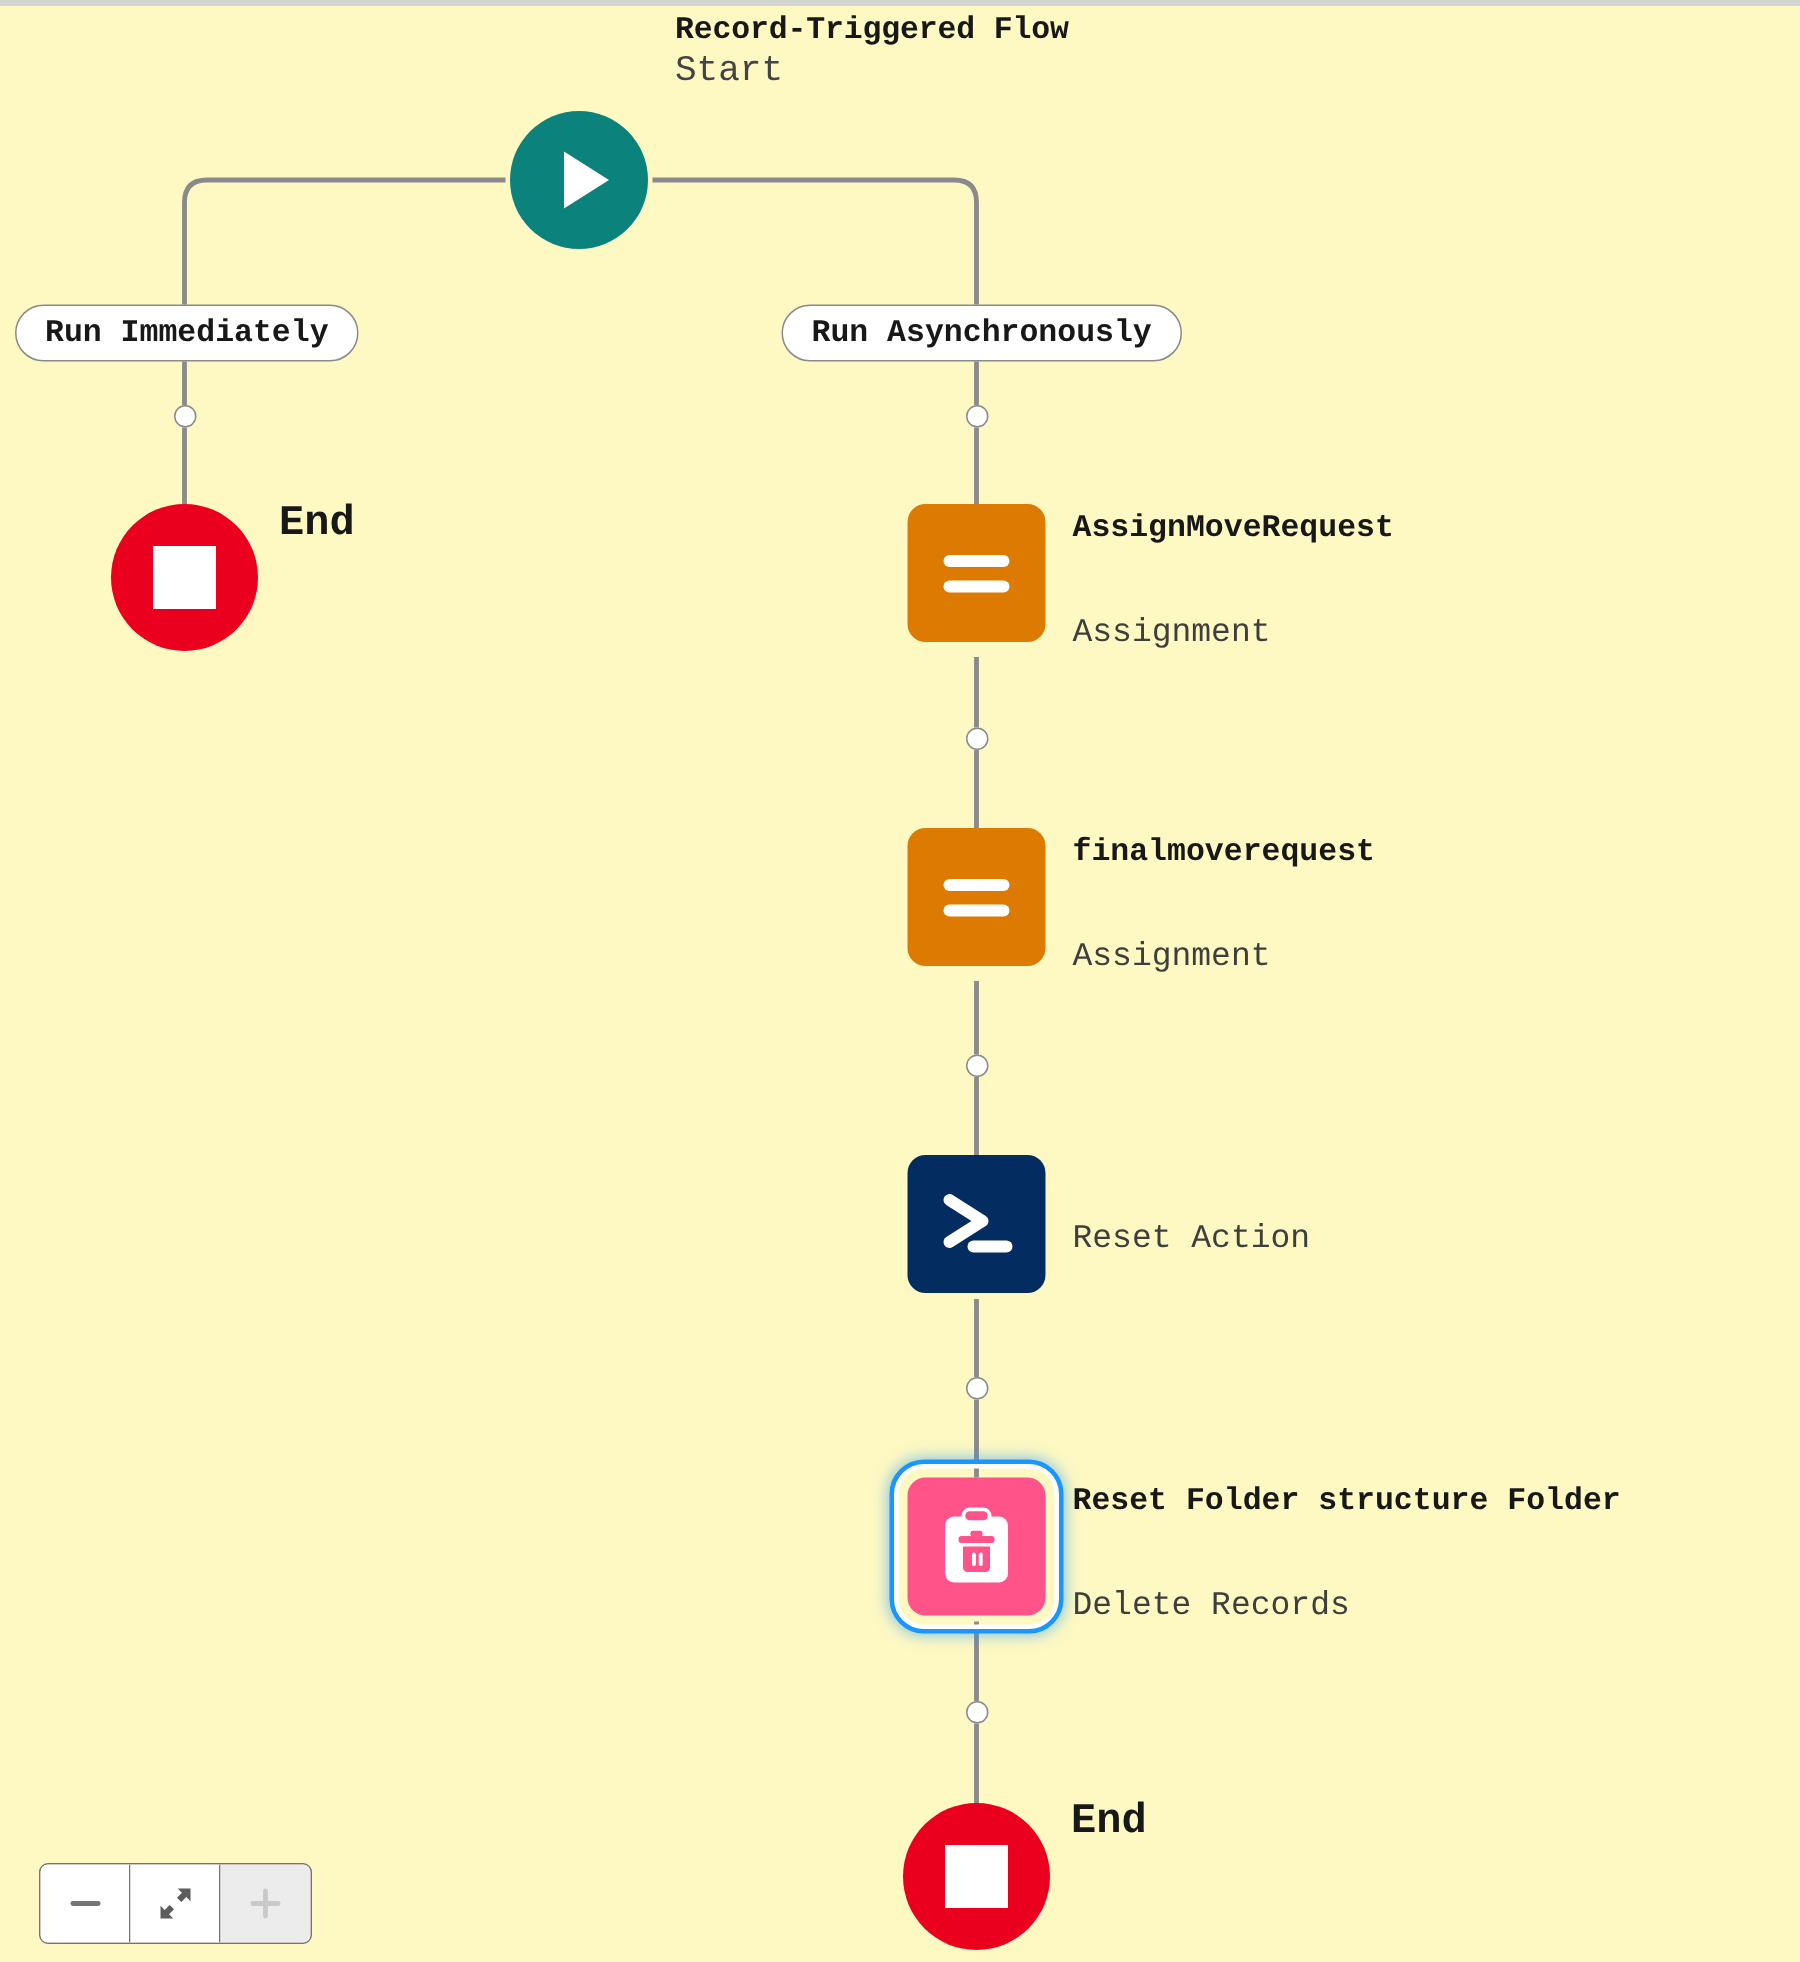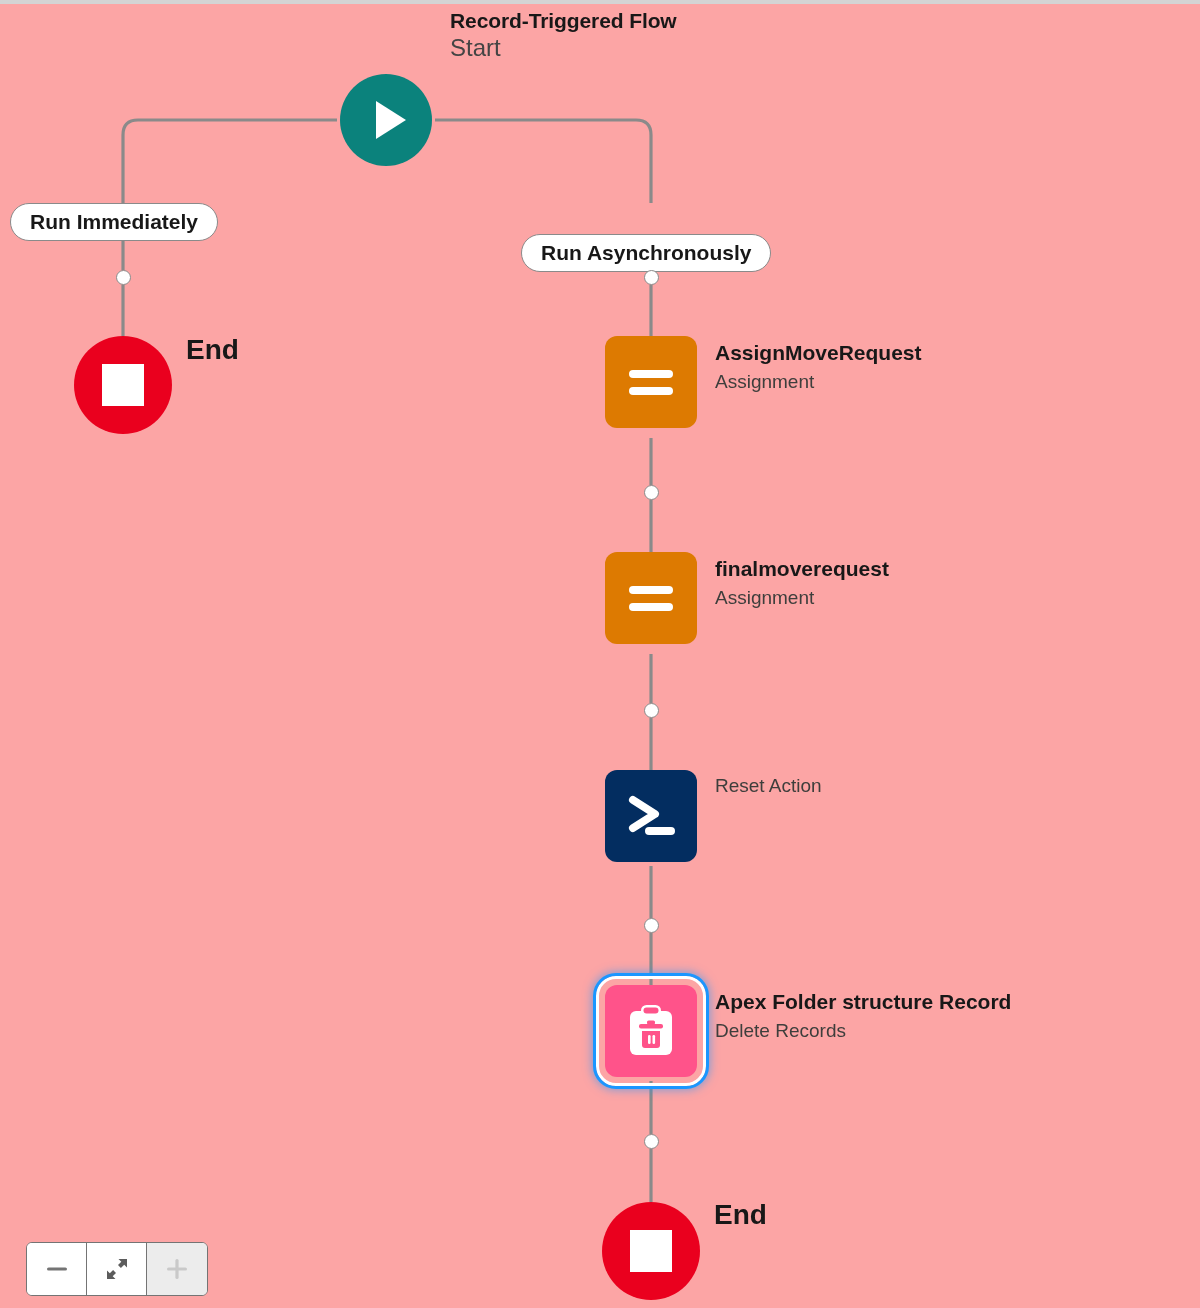--- a/index.html
+++ b/index.html
@@ -8,22 +8,23 @@
     background: #ffffff;
   }
   body {
     font-family: "Liberation Sans", sans-serif;
     -webkit-font-smoothing: antialiased;
   }
   #canvas {
     position: relative;
     width: 1200px;
     height: 1308px;
-    background: #fca5a5;
+    background: #fef9c3;
     overflow: hidden;
+    font-family: Liberation Mono, monospace;
   }
   #top-edge {
     position: absolute;
     left: 0; top: 0;
     width: 1200px; height: 4px;
     background: #d4d4d4;
   }
 
   
   #connectors {
@@ -89,21 +90,21 @@
     justify-content: center;
     padding: 0 19px;
     box-sizing: border-box;
     font-size: 21px;
     font-weight: bold;
     color: #181818;
     white-space: nowrap;
     cursor: pointer;
   }
   #branch-left  { left: 10px;  top: 203px; }
-  #branch-right { left: 521px; top: 203px; margin-top: 31px; }
+  #branch-right { left: 521px; top: 203px; }
 
   
   .conn-circle {
     position: absolute;
     width: 15px; height: 15px;
     border: 1.8px solid #8a8a8a;
     border-radius: 50%;
     background: #ffffff;
     box-sizing: border-box;
     cursor: pointer;
@@ -132,24 +133,25 @@
   }
   .node-label .name {
     font-size: 21px;
     font-weight: bold;
     color: #181818;
     line-height: 30px;
     display: flex;
     gap: 9px;
   }
   .node-label .type {
-    font-size: 19px;
+    font-size: 22px;
     font-weight: normal;
     color: #3e3e3c;
     line-height: 28px;
+    margin-top: 40px;
   }
 
   
   .icon-assignment { background: #dd7a01; flex-direction: column; gap: 9px; }
   .icon-assignment .bar {
     width: 44px; height: 8px;
     border-radius: 4px;
     background: #ffffff;
   }
 
@@ -345,21 +347,21 @@
         <rect x="17" y="22" width="24" height="4.6" rx="2" fill="#ff538a"></rect>
         <rect x="25" y="18.5" width="8" height="4" rx="1.6" fill="#ff538a"></rect>
 
         <path d="M 20 29 H 38 V 43 a 3 3 0 0 1 -3 3 H 23 a 3 3 0 0 1 -3 -3 Z" fill="#ff538a"></path>
         <rect x="26" y="33" width="2.6" height="9" rx="1.2" fill="#ffffff"></rect>
         <rect x="30.5" y="33" width="2.6" height="9" rx="1.2" fill="#ffffff"></rect>
       </svg>
     </div>
     <div class="node-label">
       <div class="name">
-        <span>Apex Folder structure Record</span>
+        <span>Reset Folder structure Folder</span>
       </div>
       <div class="type">Delete Records</div>
     </div>
   </div>
 
   <div class="end-node" style="left:602px; top:1202px;">
     <div class="stop"></div>
   </div>
   <div class="end-label" style="left:714px; top:1199px;">End</div>
 

